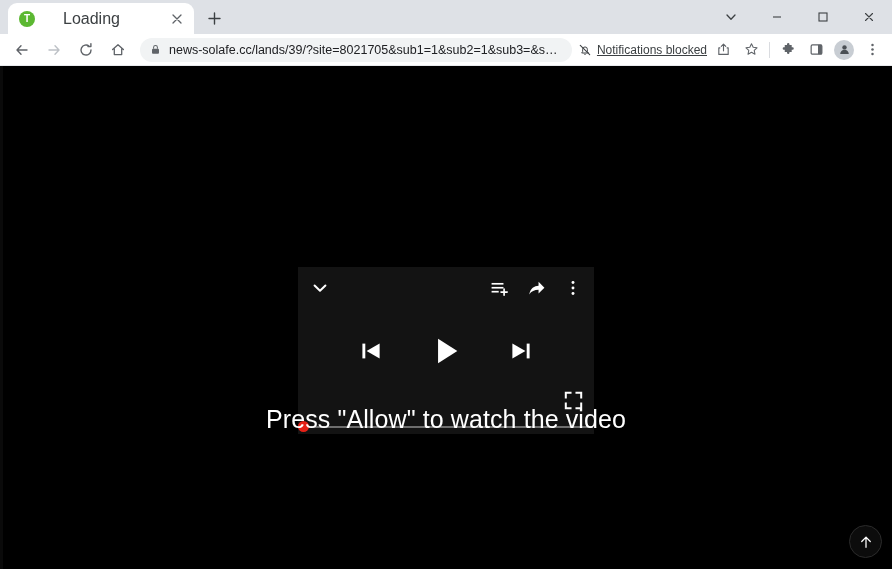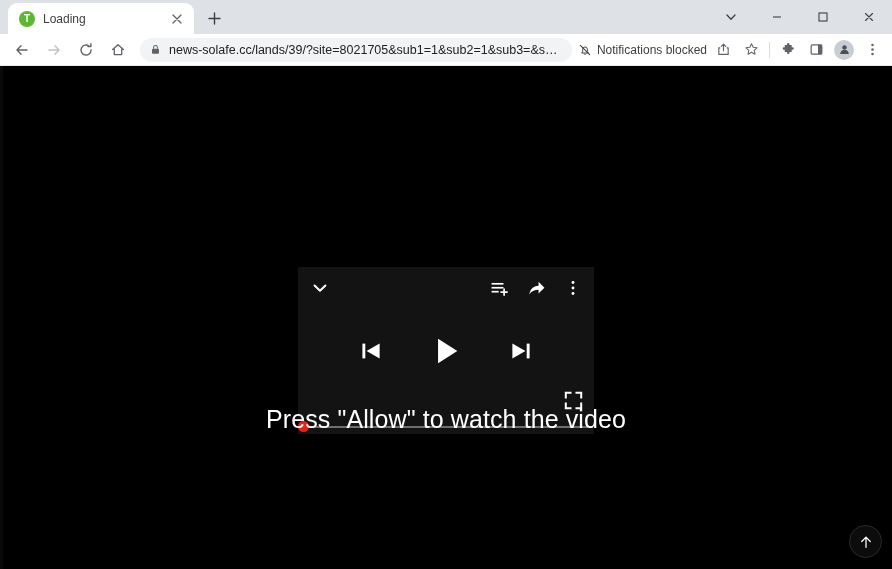--- a/index.html
+++ b/index.html
@@ -23,22 +23,22 @@
     display:flex; align-items:center; padding:0 8px 0 11px;
     position:relative; gap:8px;
   }
   .favicon {
     width:16px; height:16px; border-radius:50%;
     background:#5cb832; flex:none;
     display:flex; align-items:center; justify-content:center;
     color:#fff; font-size:10px; font-weight:bold; line-height:1;
   }
   .tab-title {
-    flex:1; font-size:12px; color:#3c4043;
-    white-space:nowrap; overflow:hidden; text-overflow:ellipsis;
+    flex:1; font-size:16px; color:#3c4043;
+    white-space:nowrap; overflow:hidden; text-overflow:ellipsis;margin-left:20px;
   }
   .tab-close {
     width:18px; height:18px; flex:none; border-radius:50%;
     display:flex; align-items:center; justify-content:center;
     color:#5f6368;
   }
   .newtab {
     width:28px; height:28px; margin-left:6px; margin-bottom:2px;
     border-radius:50%; display:flex; align-items:center; justify-content:center;
     color:#3c4043;
@@ -67,21 +67,21 @@
     flex:1; height:24px; background:#f1f3f4; border-radius:13px;
     display:flex; align-items:center; padding:0 10px; gap:8px;
     margin:0 6px; min-width:0;
   }
   .omni-url {
     font-size:12.5px; color:#202124; white-space:nowrap;
     overflow:hidden; text-overflow:ellipsis;
   }
   .notif-chip {
     display:flex; align-items:center; gap:5px; flex:none;
-    font-size:12px; color:#3c4043; padding-right:2px;
+    font-size:12px; color:#3c4043; padding-right:2px;text-decoration:underline;
   }
   .tb-icon {
     width:26px; height:26px; flex:none; border-radius:50%;
     display:flex; align-items:center; justify-content:center;
     color:#5f6368; margin:0 1px;
   }
   .tb-sep { width:1px; height:16px; background:#dadce0; margin:0 4px; flex:none; }
   .avatar {
     width:20px; height:20px; border-radius:50%; background:#c8cdd3;
     display:flex; align-items:center; justify-content:center; color:#4a4f54;

